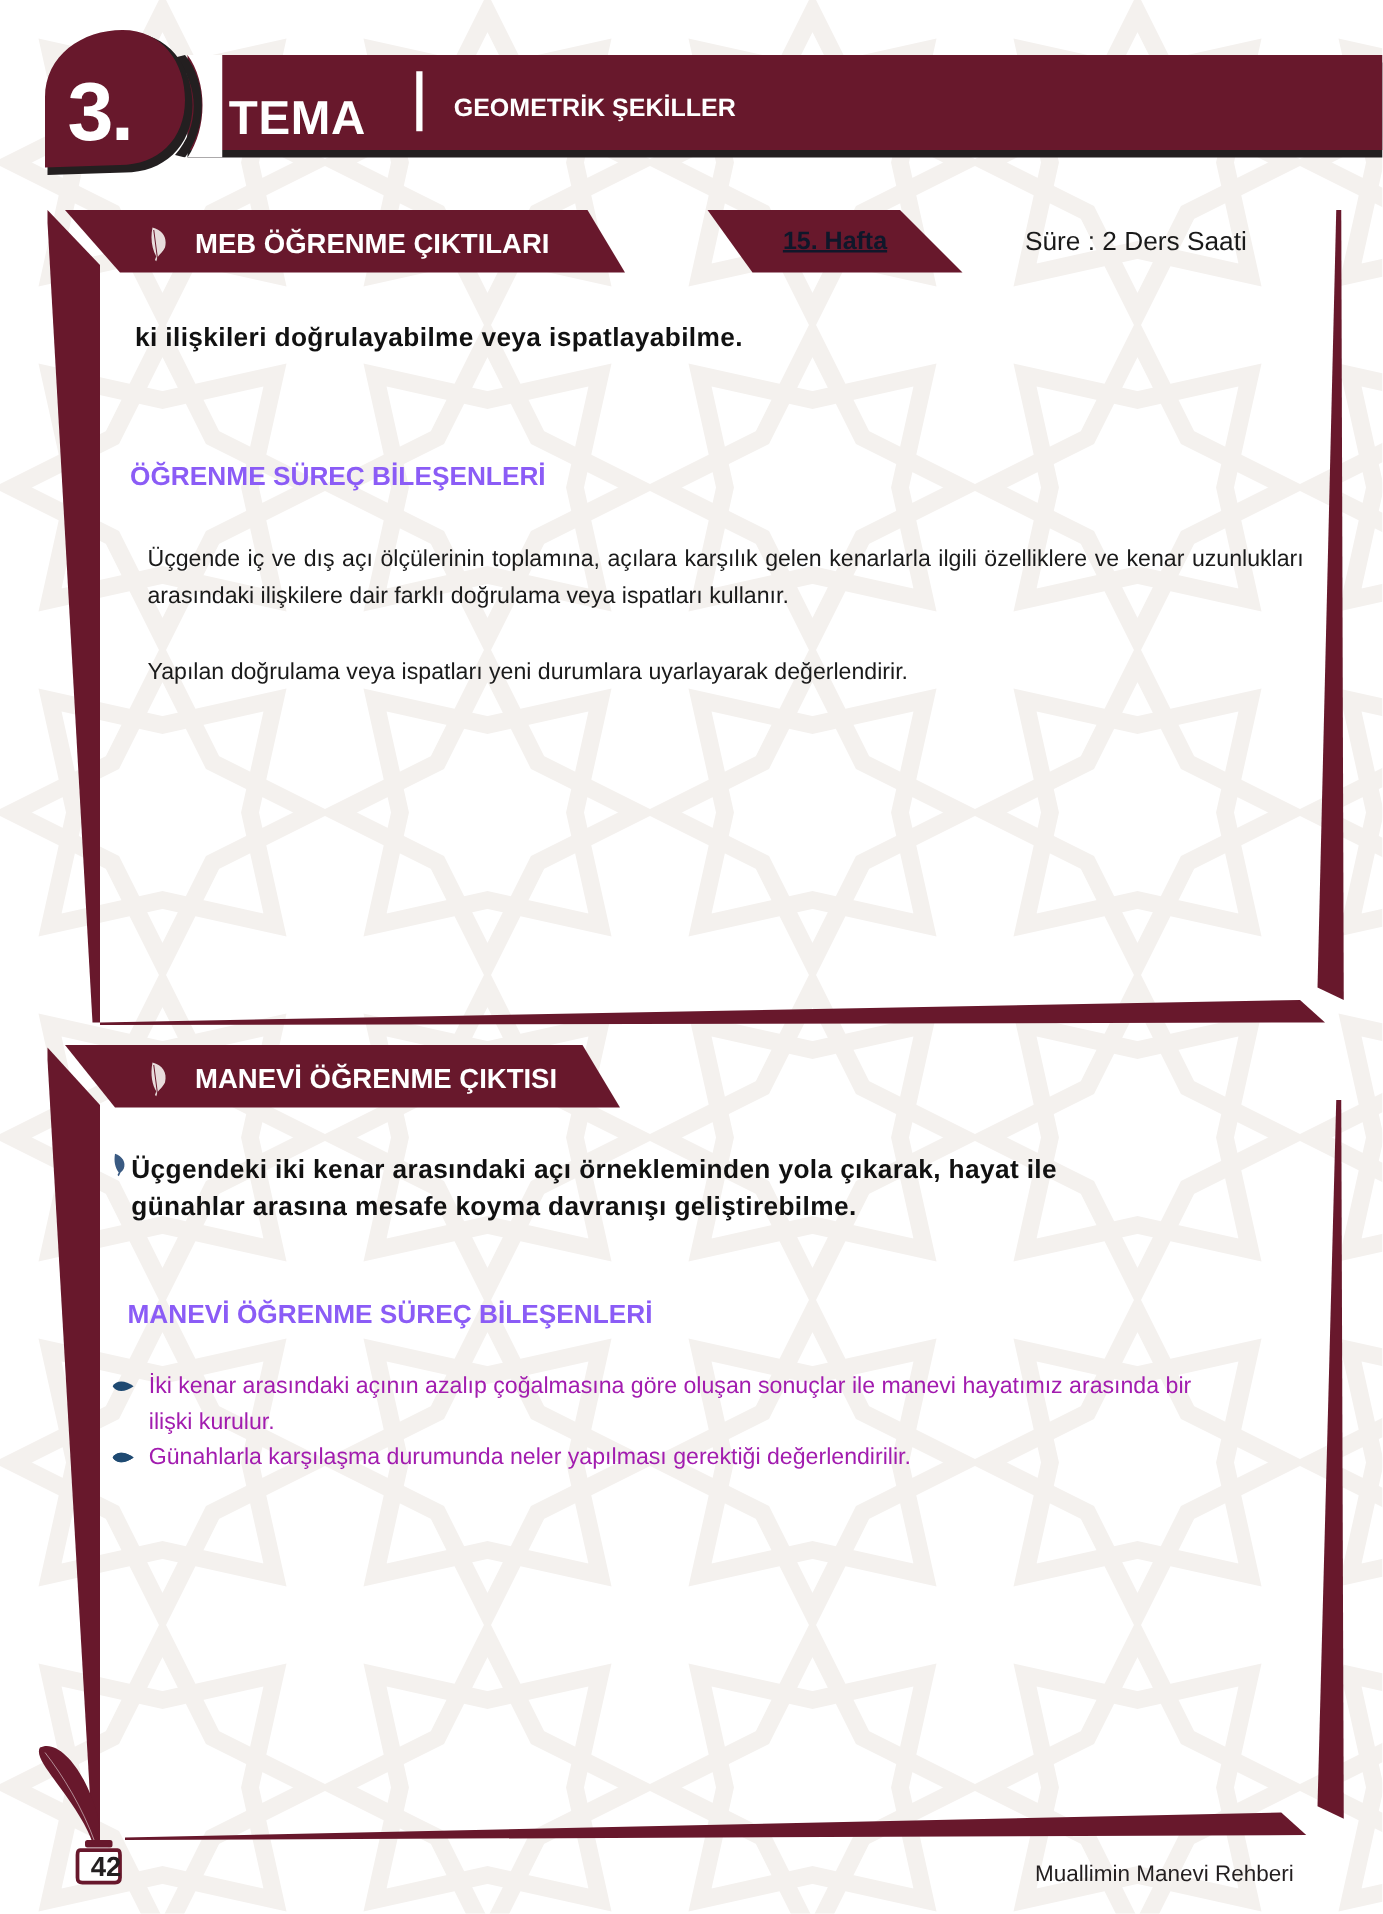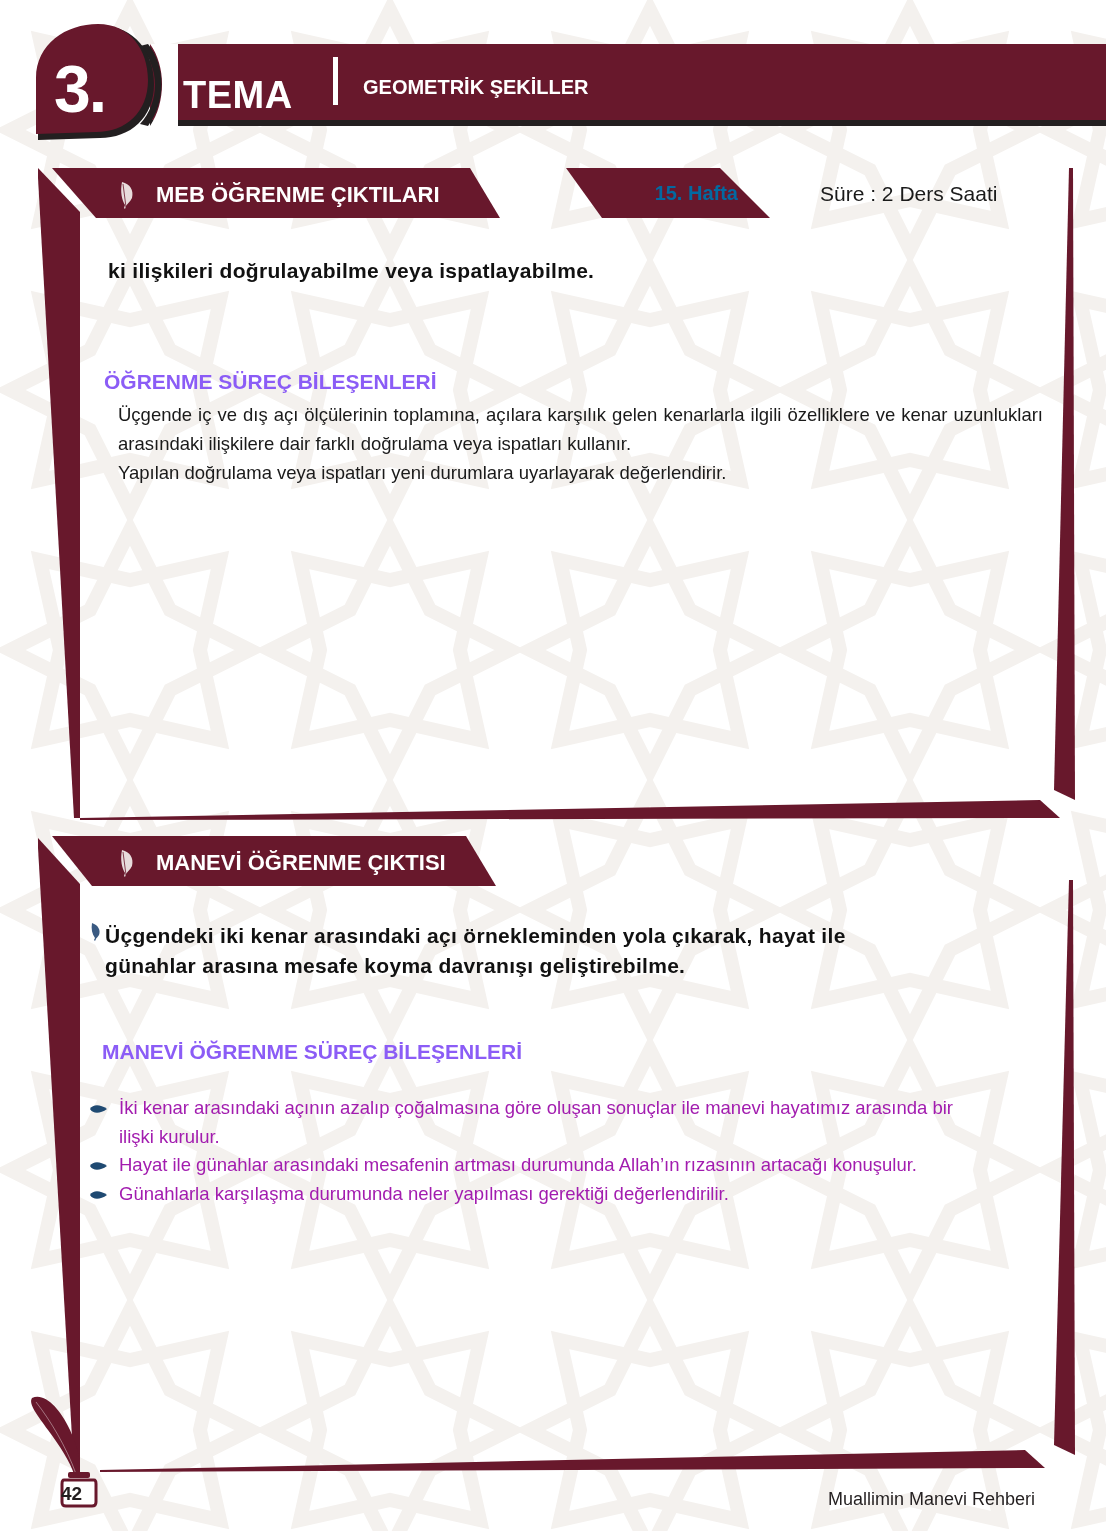--- a/index.html
+++ b/index.html
@@ -46,54 +46,54 @@
   
   .panel-svg { left: 0; top: 0; z-index: 1; }
 
   .ribbon-title {
     z-index: 5; color: #fff; font-weight: bold; font-size: 22px; line-height: 30px;
     display: flex; align-items: center; gap: 20px;
   }
   .ribbon-title .feather { width: 18px; height: 30px; }
 
   .week-label {
-    left: 598px; top: 178px; width: 140px; text-align: right; z-index: 5;
-    color: #0369a1; font-weight: bold; font-size: 20px; line-height: 30px;
+    left: 598px; top: 178px; width: 140px; text-align: center; z-index: 5;
+    color: #0f172a; font-weight: bold; font-size: 20px; line-height: 30px; text-decoration: underline;
   }
   .duration-label {
     left: 820px; top: 180px; z-index: 5; color: #1a1a1a;
     font-size: 21px; line-height: 28px;
   }
 
   .outcome-text {
     z-index: 5; color: #111; font-weight: bold; font-size: 21px; line-height: 30px;
     letter-spacing: 0.3px;
   }
   .section-heading {
     z-index: 5; color: #8b5cf6; font-weight: bold; font-size: 21px; line-height: 28px;
   }
   .body-text {
     z-index: 5; color: #1a1a1a; font-size: 18.5px; line-height: 29px;
   }
-  .body-text p { text-align: justify; }
+  .body-text p { text-align: justify; margin-top: 32px; }
   .body-text p.last { text-align: left; }
 
   .bullet-list { z-index: 5; list-style: none; }
   .bullet-list li {
     position: relative; padding-left: 29px; font-size: 18.5px; line-height: 28.5px; color: #a21caf;
   }
   .bullet-list li .bullet {
     position: absolute; left: 0; top: 10px; width: 17px; height: 10px;
   }
 
   .small-feather { z-index: 5; }
 
   .page-number {
     left: 61px; top: 1479px; width: 36px; height: 30px; z-index: 6;
-    text-align: left; font-weight: bold; font-size: 19px; line-height: 30px; color: #231f20;
+    text-align: right; font-weight: bold; font-size: 22px; line-height: 30px; color: #231f20;
   }
   .footer-text {
     left: 828px; top: 1486px; z-index: 5; font-size: 18px; line-height: 26px; color: #231f20;
   }
 </style>
 </head>
 <body>
 
 <svg class="bg-pattern" width="1106" height="1531" viewBox="0 0 1106 1531">
   <defs>
@@ -182,21 +182,20 @@
   <li>
     <svg class="bullet" viewBox="0 0 17 10">
         <path d="M0 5 C3 0 10 0 17 5 C10 10 3 10 0 5 Z" fill="#1f4a72"></path>
       </svg>
     <span>İki kenar arasındaki açının azalıp çoğalmasına göre oluşan sonuçlar ile manevi hayatımız arasında bir ilişki kurulur.</span>
   </li>
   <li>
     <svg class="bullet" viewBox="0 0 17 10">
         <path d="M0 5 C3 0 10 0 17 5 C10 10 3 10 0 5 Z" fill="#1f4a72"></path>
       </svg>
-    <span>Hayat ile günahlar arasındaki mesafenin artması durumunda Allah’ın rızasının artacağı konuşulur.</span>
   </li>
   <li>
     <svg class="bullet" viewBox="0 0 17 10">
         <path d="M0 5 C3 0 10 0 17 5 C10 10 3 10 0 5 Z" fill="#1f4a72"></path>
       </svg>
     <span>Günahlarla karşılaşma durumunda neler yapılması gerektiği değerlendirilir.</span>
   </li>
 </ul>
 
 <svg class="abs" style="left:26px; top:1390px; z-index:5;" width="80" height="120" viewBox="0 0 80 120">

